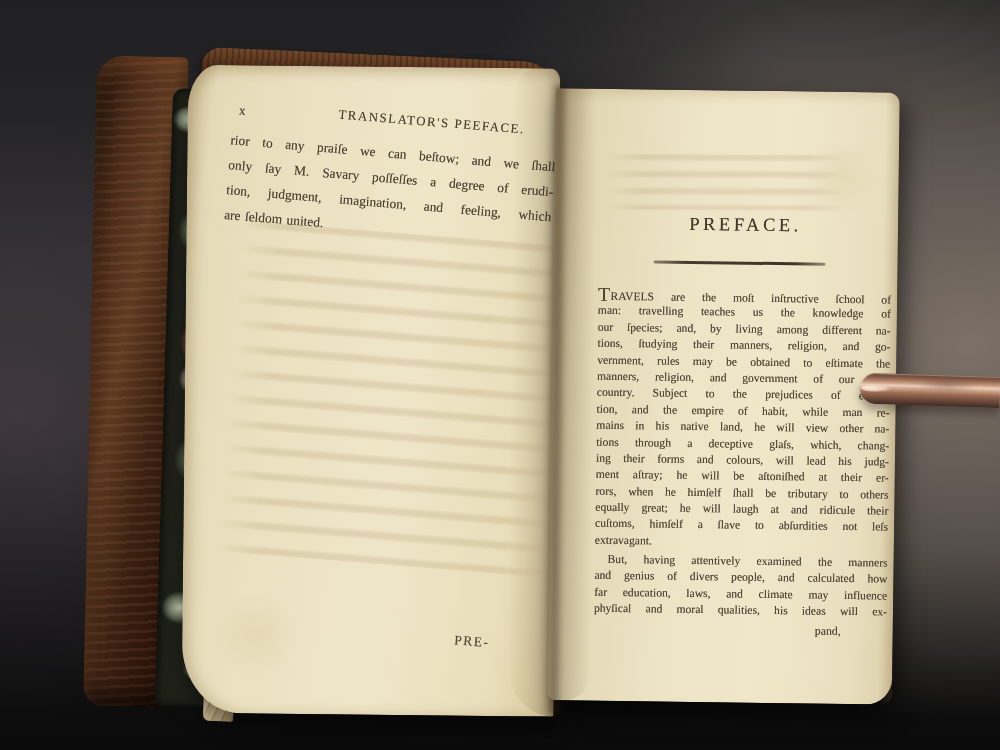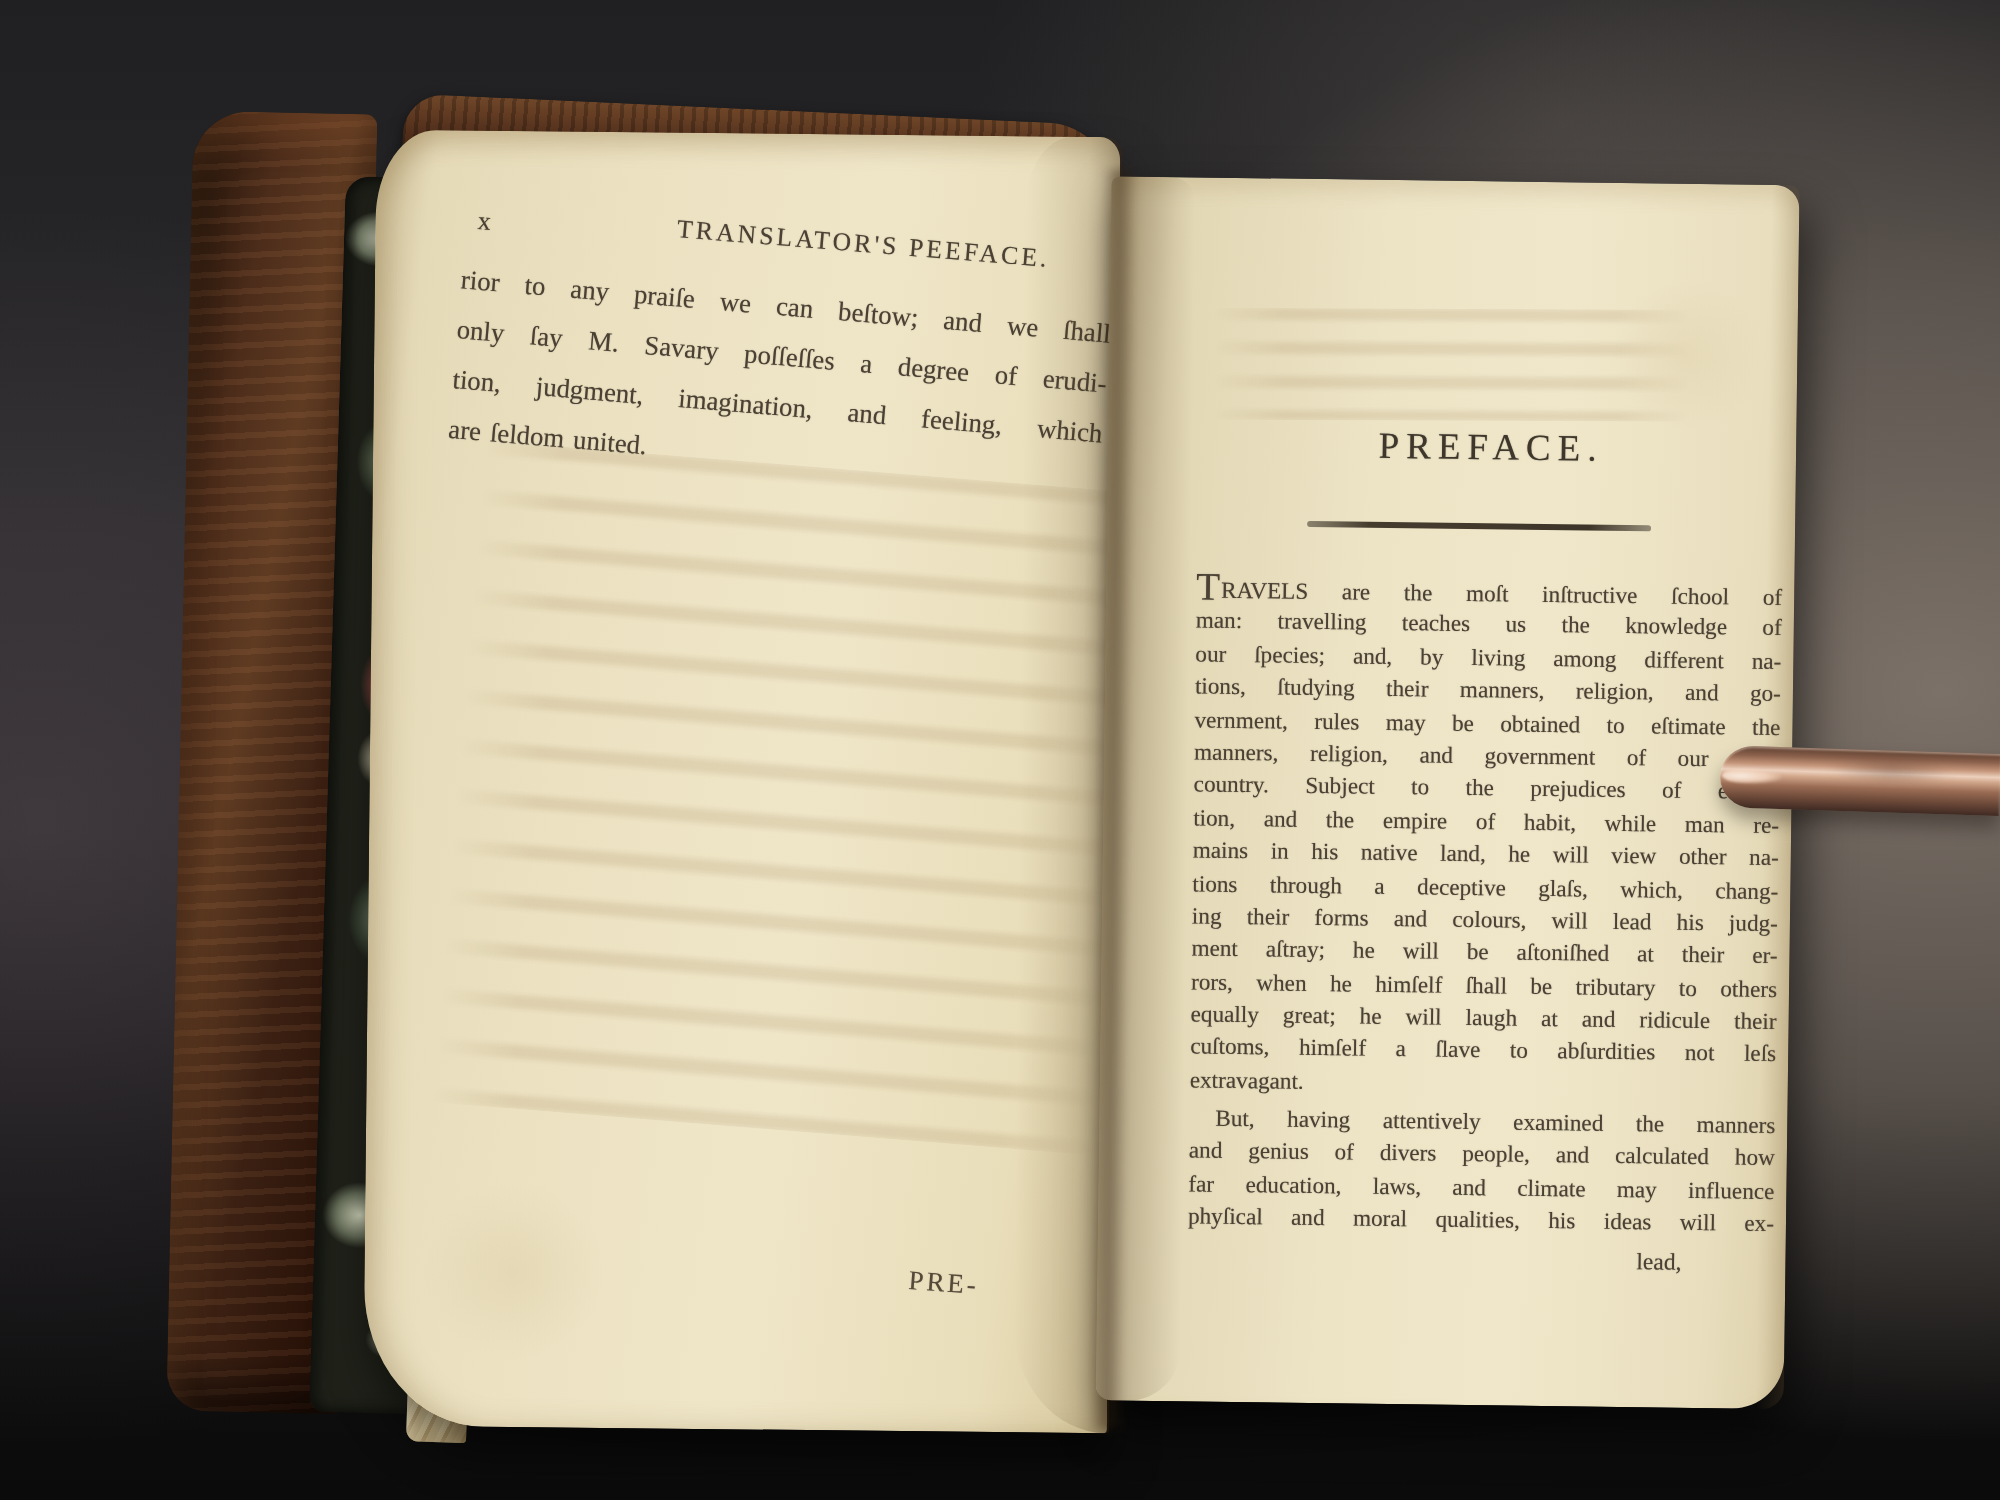--- a/index.html
+++ b/index.html
@@ -197,20 +197,20 @@
         <div class="tl">equally great; he will laugh at and ridicule their</div>
         <div class="tl">cuſtoms, himſelf a ſlave to abſurdities not leſs</div>
         <div class="tl short">extravagant.</div>
       </div>
       <div class="rp-para rp-para2 ink">
         <div class="tl ind">But, having attentively examined the manners</div>
         <div class="tl">and genius of divers people, and calculated how</div>
         <div class="tl">far education, laws, and climate may influence</div>
         <div class="tl">phyſical and moral qualities, his ideas will ex-</div>
       </div>
-      <div class="rp-catch ink">lead,</div>
+      <div class="rp-catch ink">pand,</div>
     </div>
 
     <div class="gutter"></div>
   </div>
 
   <div class="rod"></div>
 </div>
 
 </body></html>

